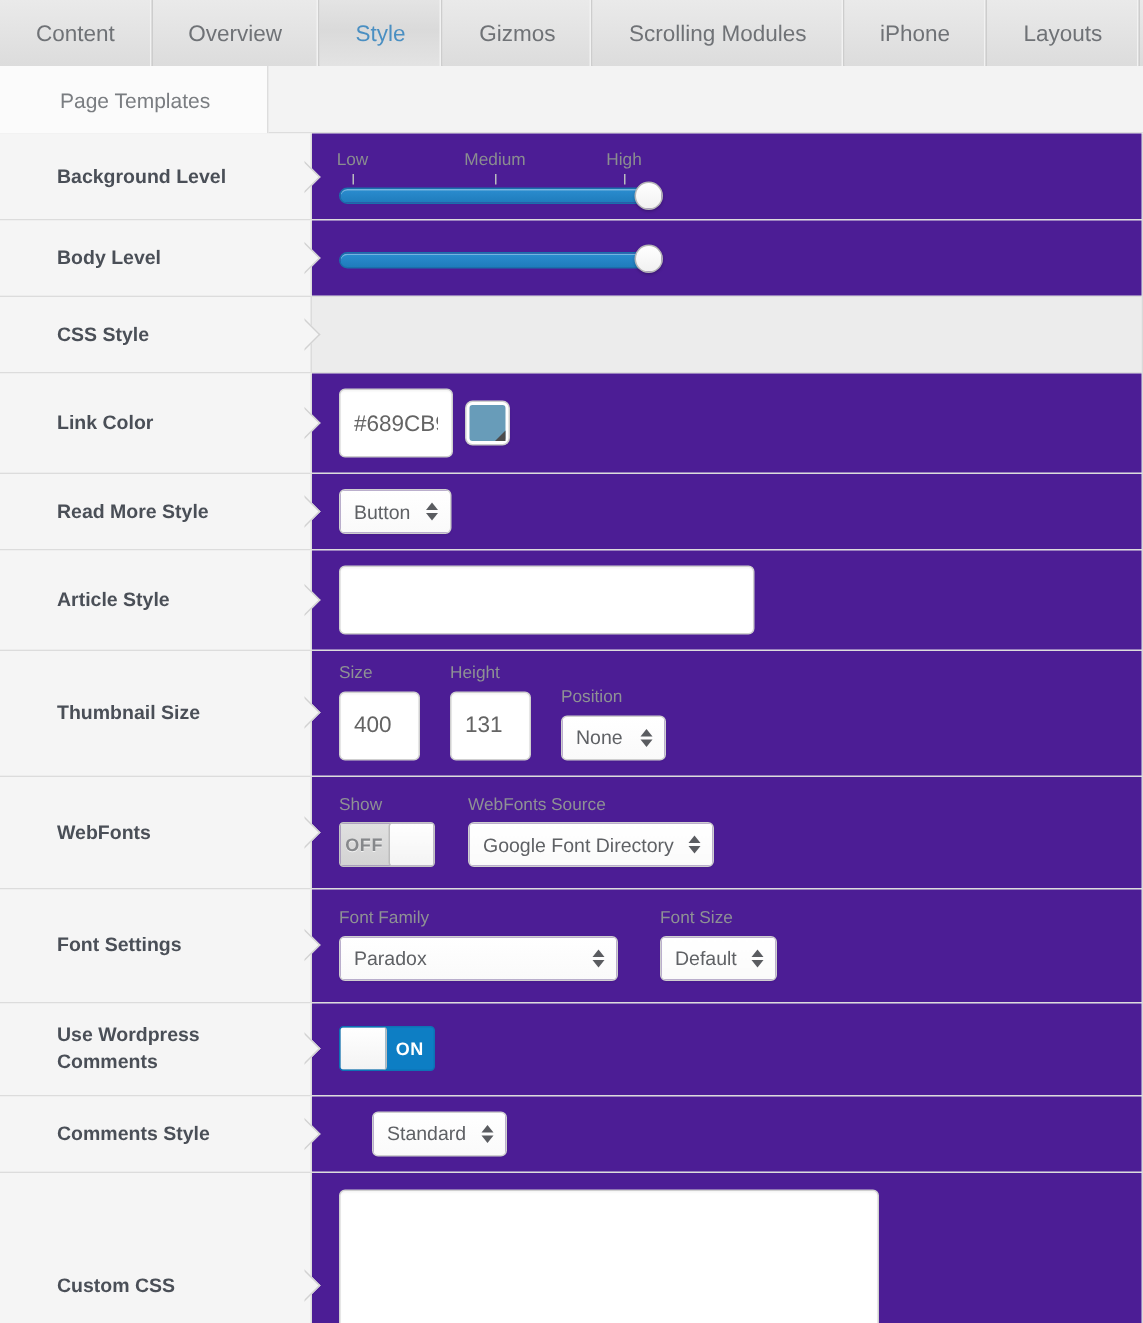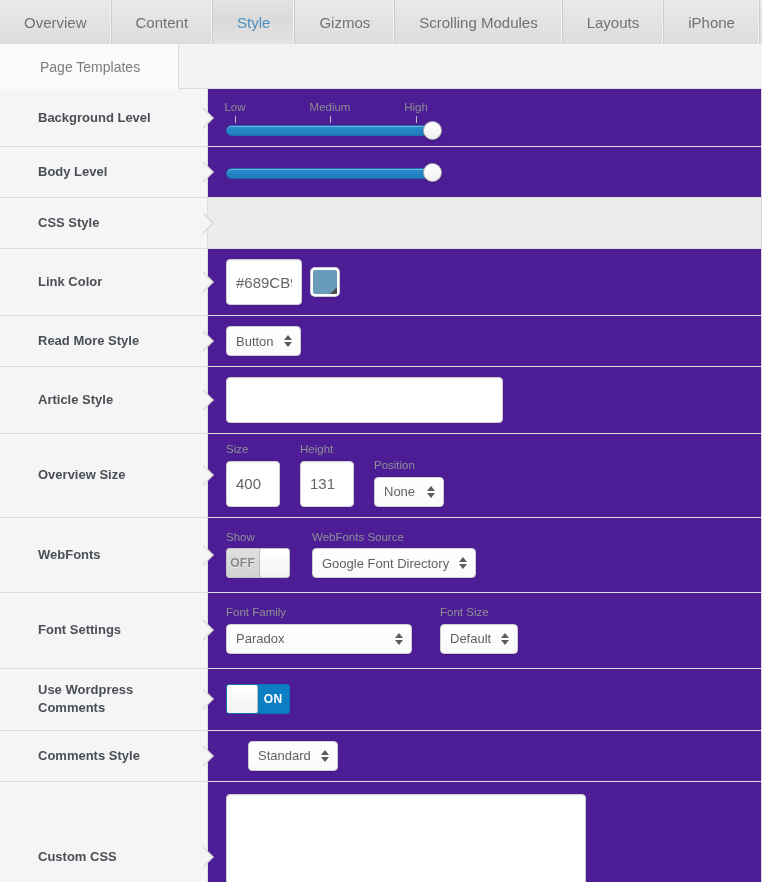--- a/index.html
+++ b/index.html
@@ -345,40 +345,40 @@
   .tarea-grip:before { bottom: 2px; width: 9px; }
   .tarea-grip:after  { bottom: 6px; width: 5px; }
 
   .row.tall .rowfield { padding-top: 14px; padding-bottom: 14px; }
 </style>
 </head>
 <body>
 
 <div class="tabbar">
   <div class="tab">
+    <span>Content</span>
+  </div>
+  <div class="tab">
     <span>Overview</span>
-  </div>
-  <div class="tab">
-    <span>Content</span>
   </div>
   <div class="tab active">
     <span>Style</span>
     <span class="nub"></span>
   </div>
   <div class="tab">
     <span>Gizmos</span>
   </div>
   <div class="tab">
     <span>Scrolling Modules</span>
   </div>
   <div class="tab">
+    <span>iPhone</span>
+  </div>
+  <div class="tab">
     <span>Layouts</span>
-  </div>
-  <div class="tab">
-    <span>iPhone</span>
   </div>
   <div class="tab">
     
   </div>
 </div>
 
 <div class="subtabbar">
   <div class="subtab active">
     <span>Page Templates</span>
   </div>
@@ -460,21 +460,21 @@
       <span>Article Style</span>
       <span class="chev"></span>
     </div>
     <div class="rowfield">
       <input class="tinput w-wide" type="text" value="" style="">
     </div>
   </div>
 
   <div class="row">
     <div class="rowlabel">
-      <span>Overview Size</span>
+      <span>Thumbnail Size</span>
       <span class="chev"></span>
     </div>
     <div class="rowfield">
       <div class="fieldgroup" style="gap:20px">
         <div class="fcol">
           <span class="flabel">Size</span>
           <input class="tinput w-num" type="text" value="400" style="">
         </div>
         <div class="fcol">
           <span class="flabel">Height</span>

